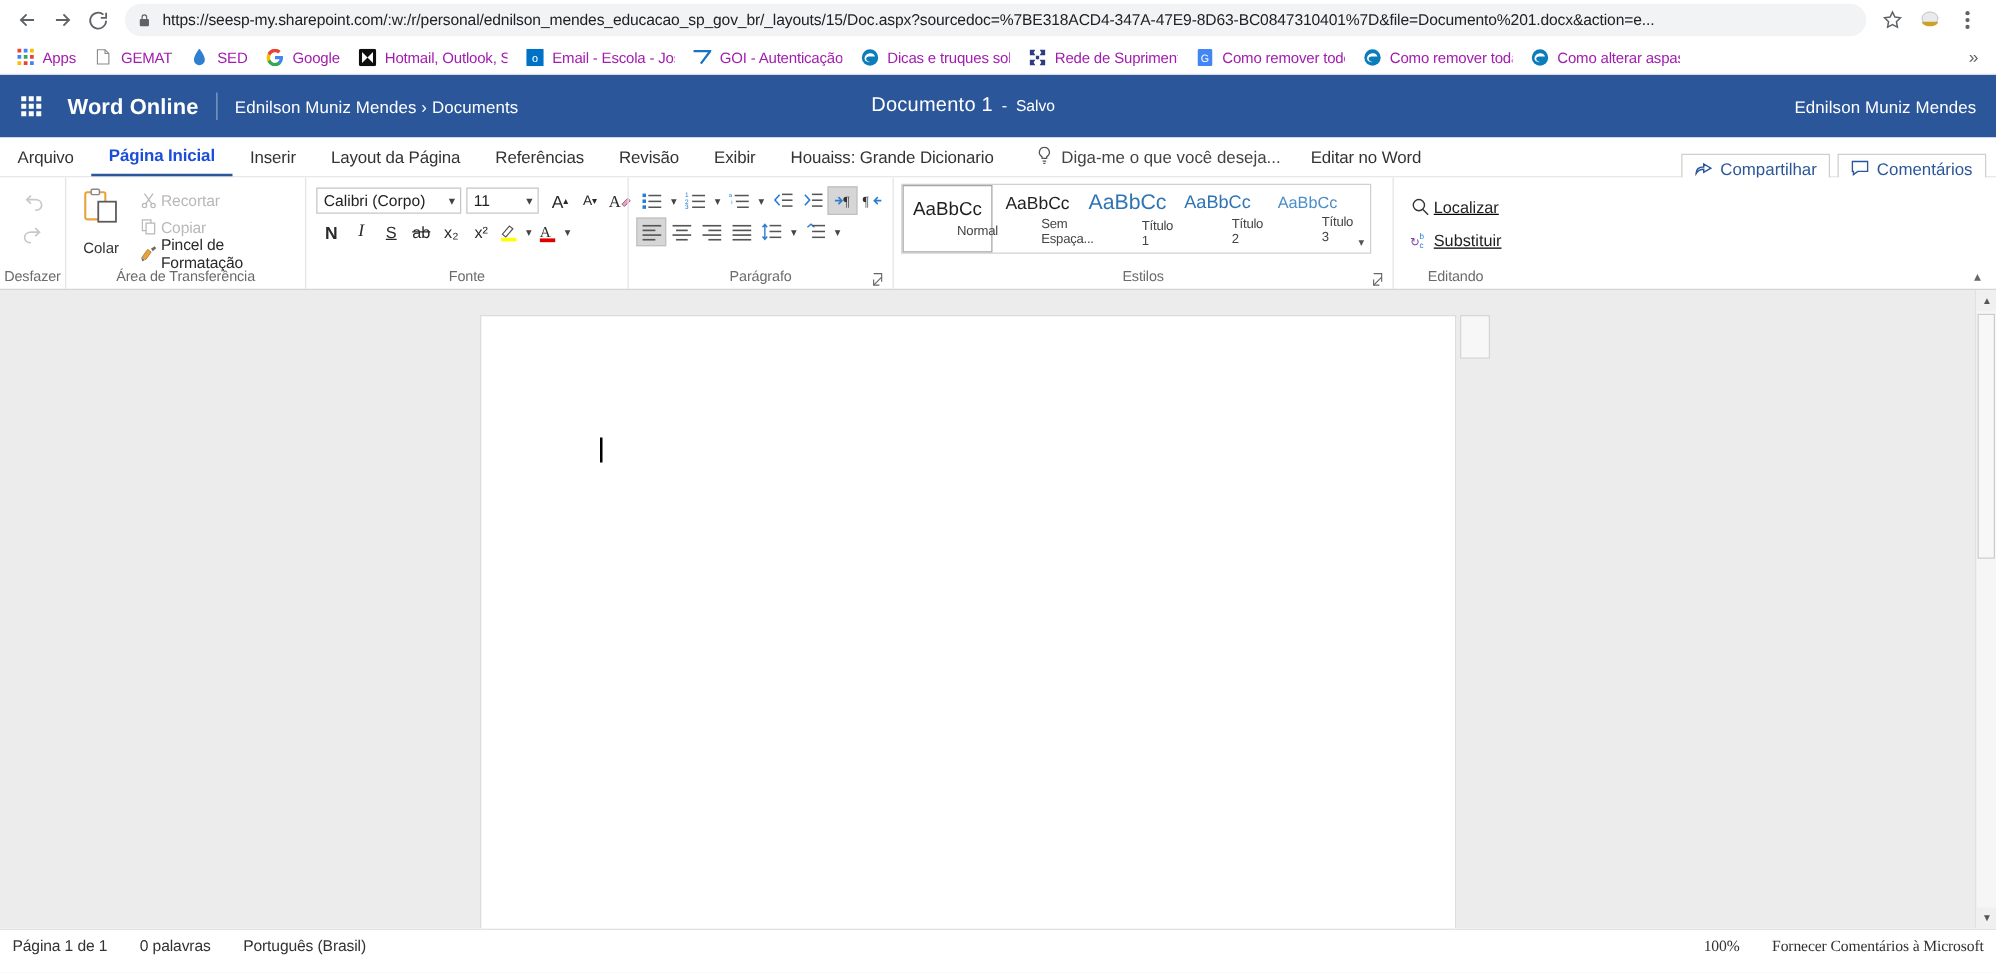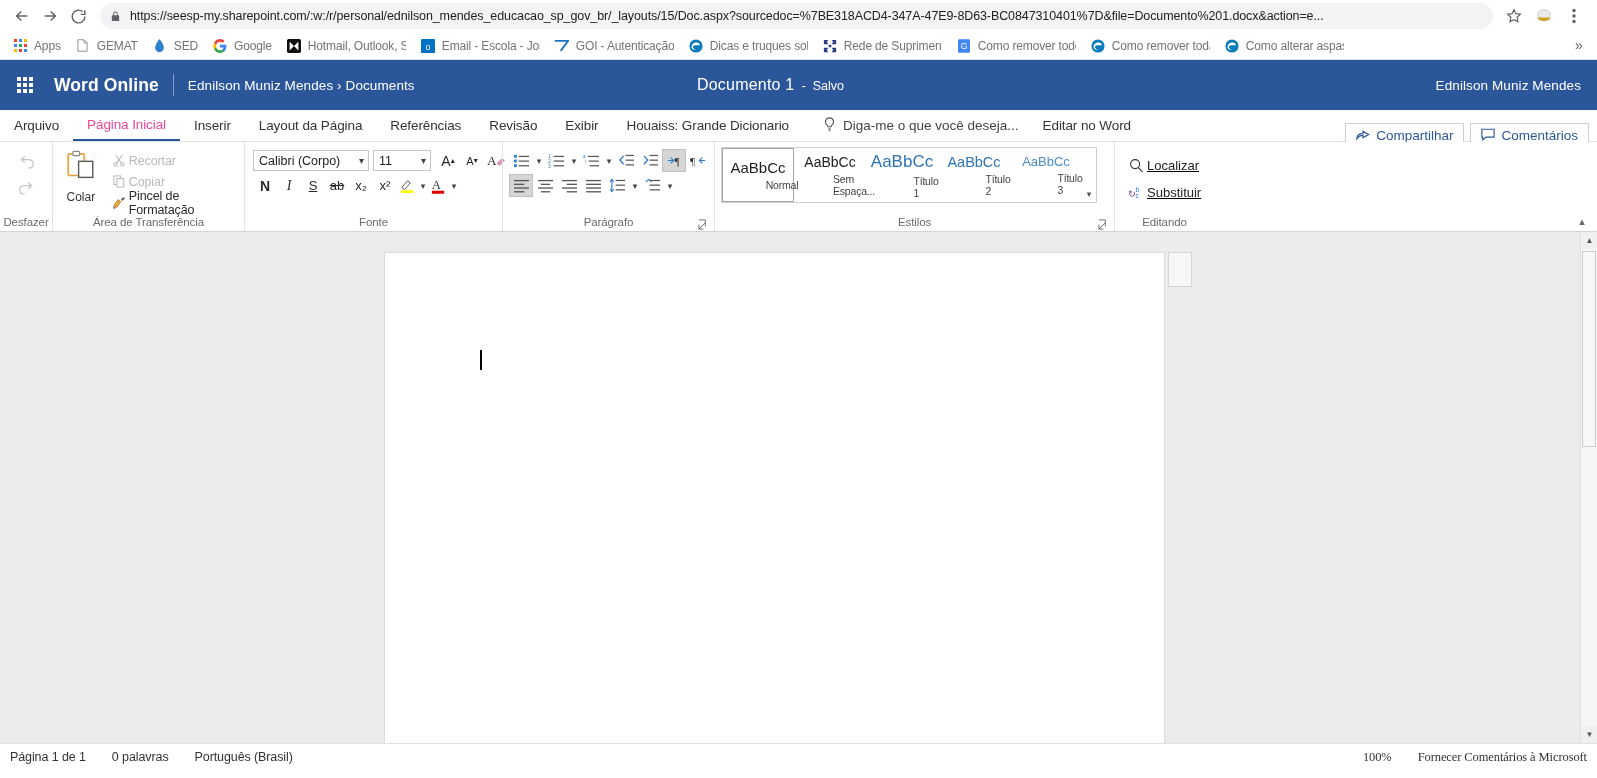--- a/index.html
+++ b/index.html
@@ -91,21 +91,21 @@
   }
   .bm-ico {
     width: 16px; height: 16px;
     flex: none;
     margin-right: 6px;
     display: flex; align-items: center; justify-content: center;
     font-size: 11px;
   }
   .bm-label {
     font-size: 12px;
-    color: #737373;
+    color: #a21caf;
     white-space: nowrap;
     overflow: hidden;
     letter-spacing: -0.15px;
   }
   #bm-overflow {
     position: absolute;
     right: 8px; top: 3px;
     width: 20px; height: 20px;
     display: flex; align-items: center; justify-content: center;
     color: #5f6368;
@@ -204,22 +204,23 @@
   .rtab {
     display: flex; align-items: center;
     padding: 0 14px;
     font-size: 13.5px;
     color: #333333;
     cursor: pointer;
     white-space: nowrap;
     letter-spacing: -0.1px;
   }
   .rtab.active {
-    color: #ec4899;
+    color: #1d4ed8;
     border-bottom: 2px solid #2b579a;
+    font-weight: bold;
   }
   #tellme {
     display: flex; align-items: center;
     padding: 0 10px 0 8px;
     margin-left: 12px;
     font-size: 13.5px;
     color: #444;
     cursor: pointer;
     white-space: nowrap;
   }

